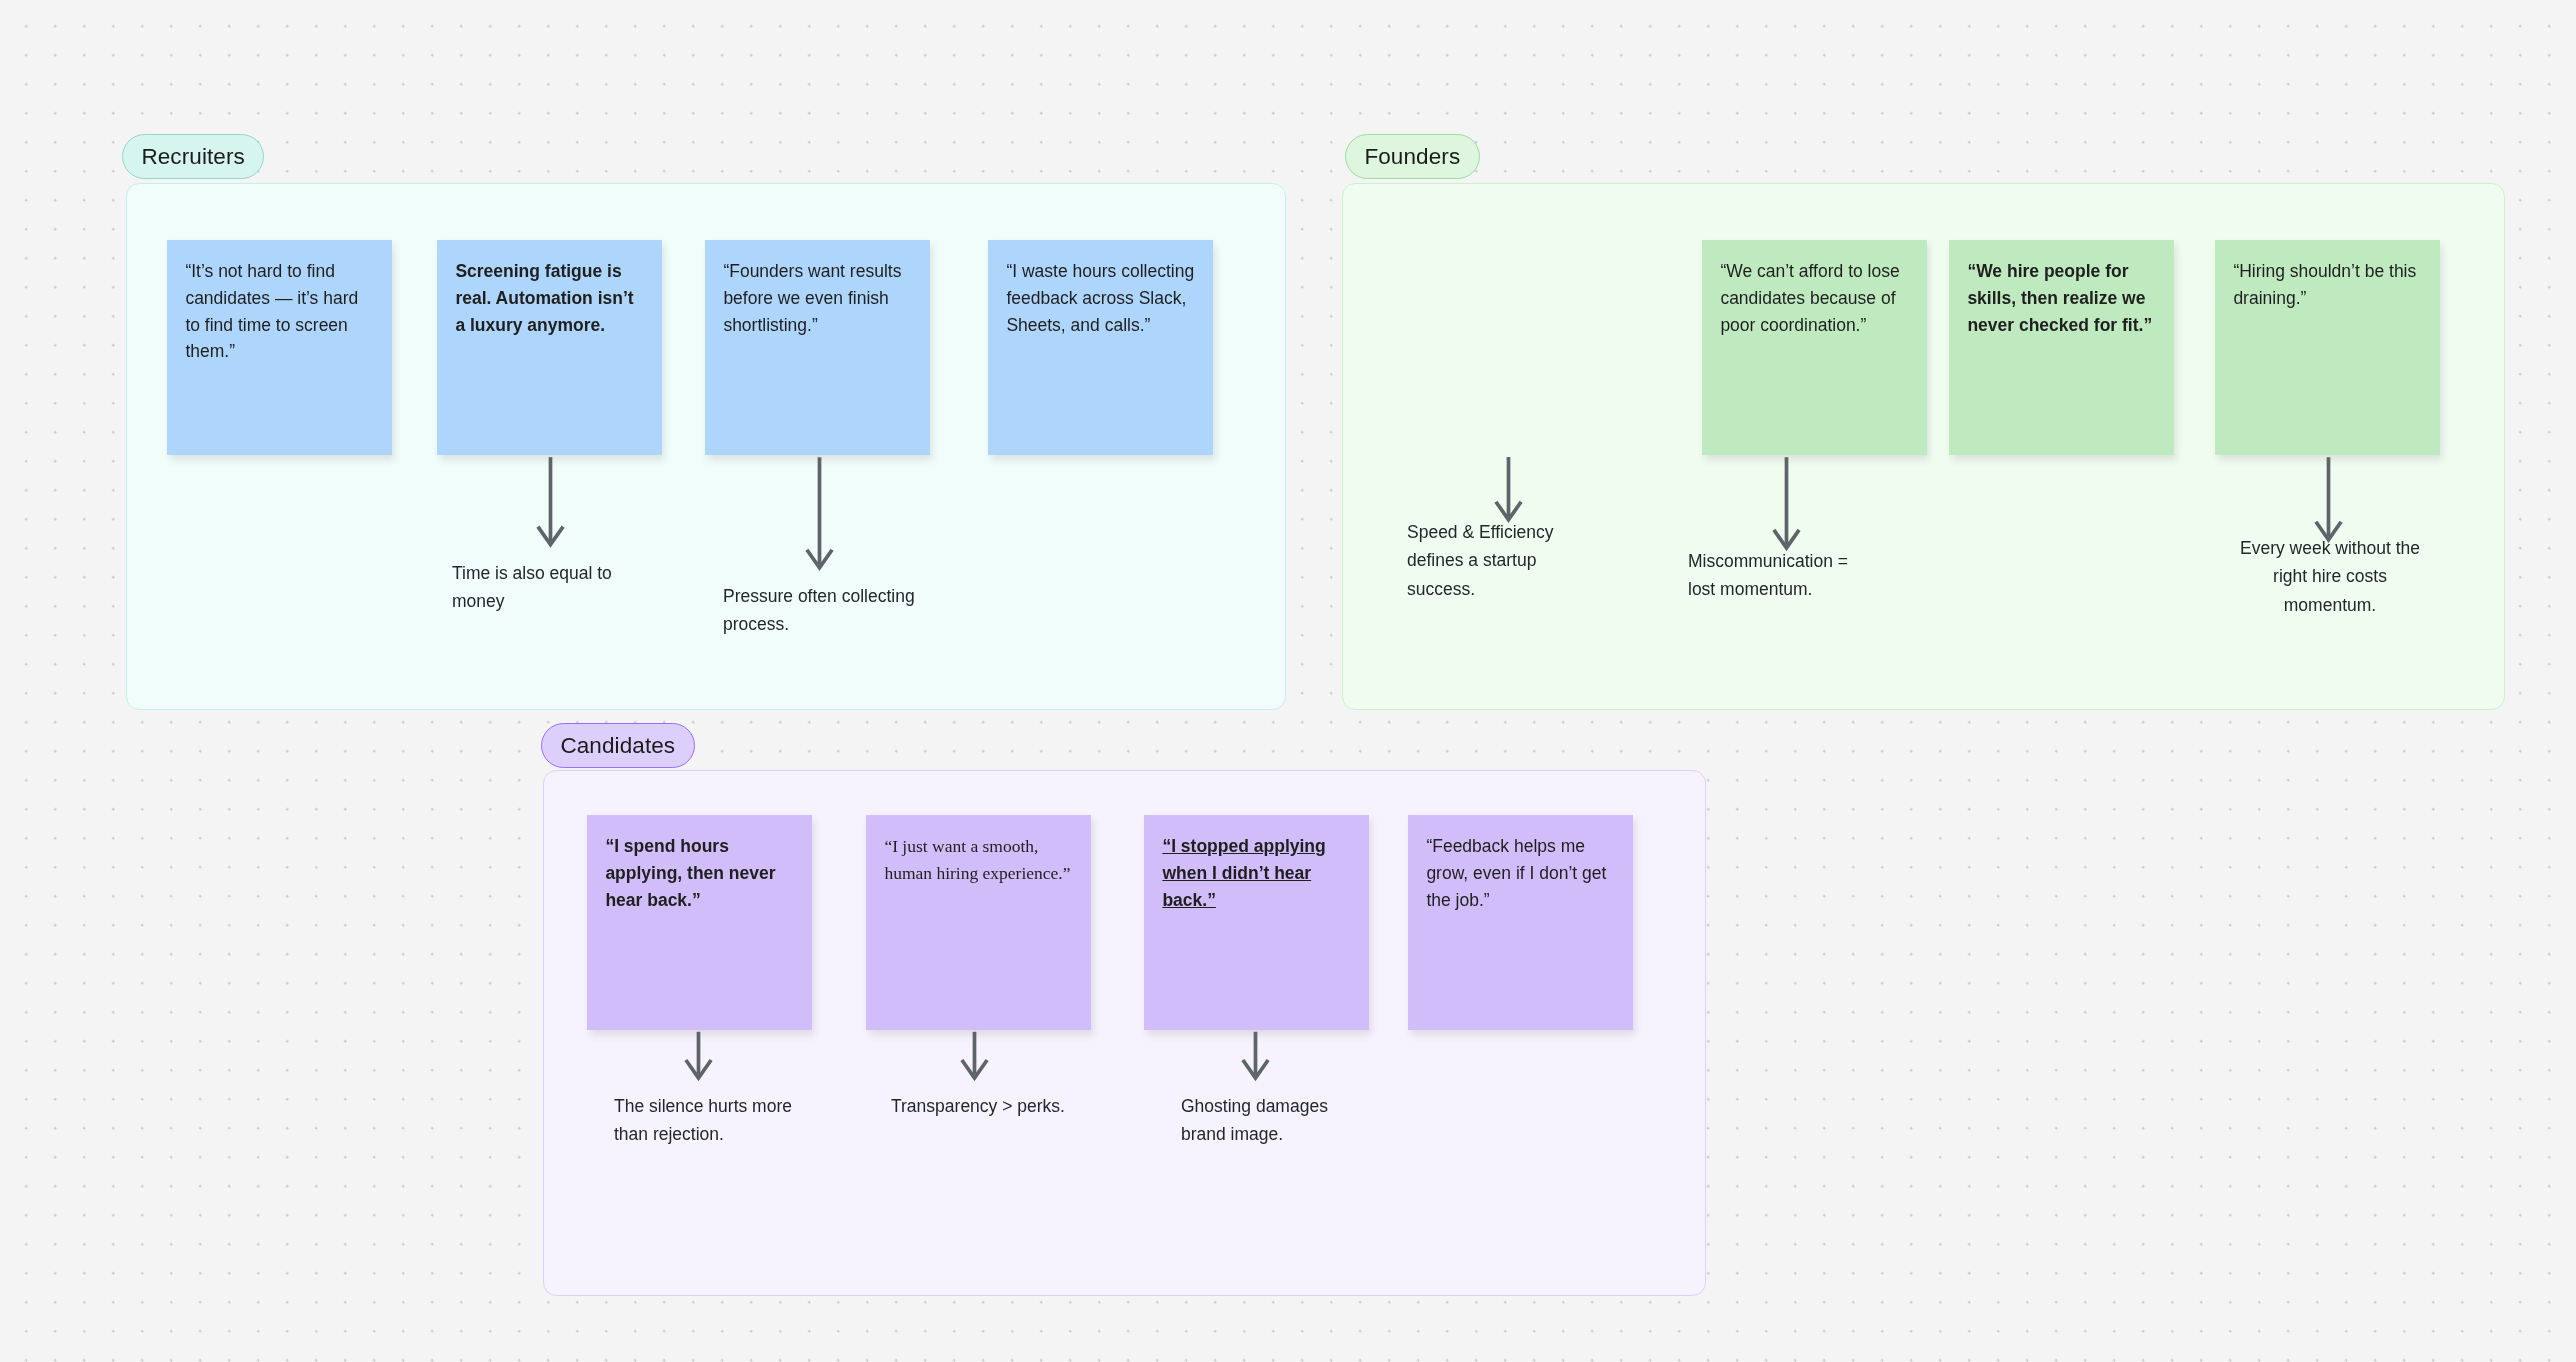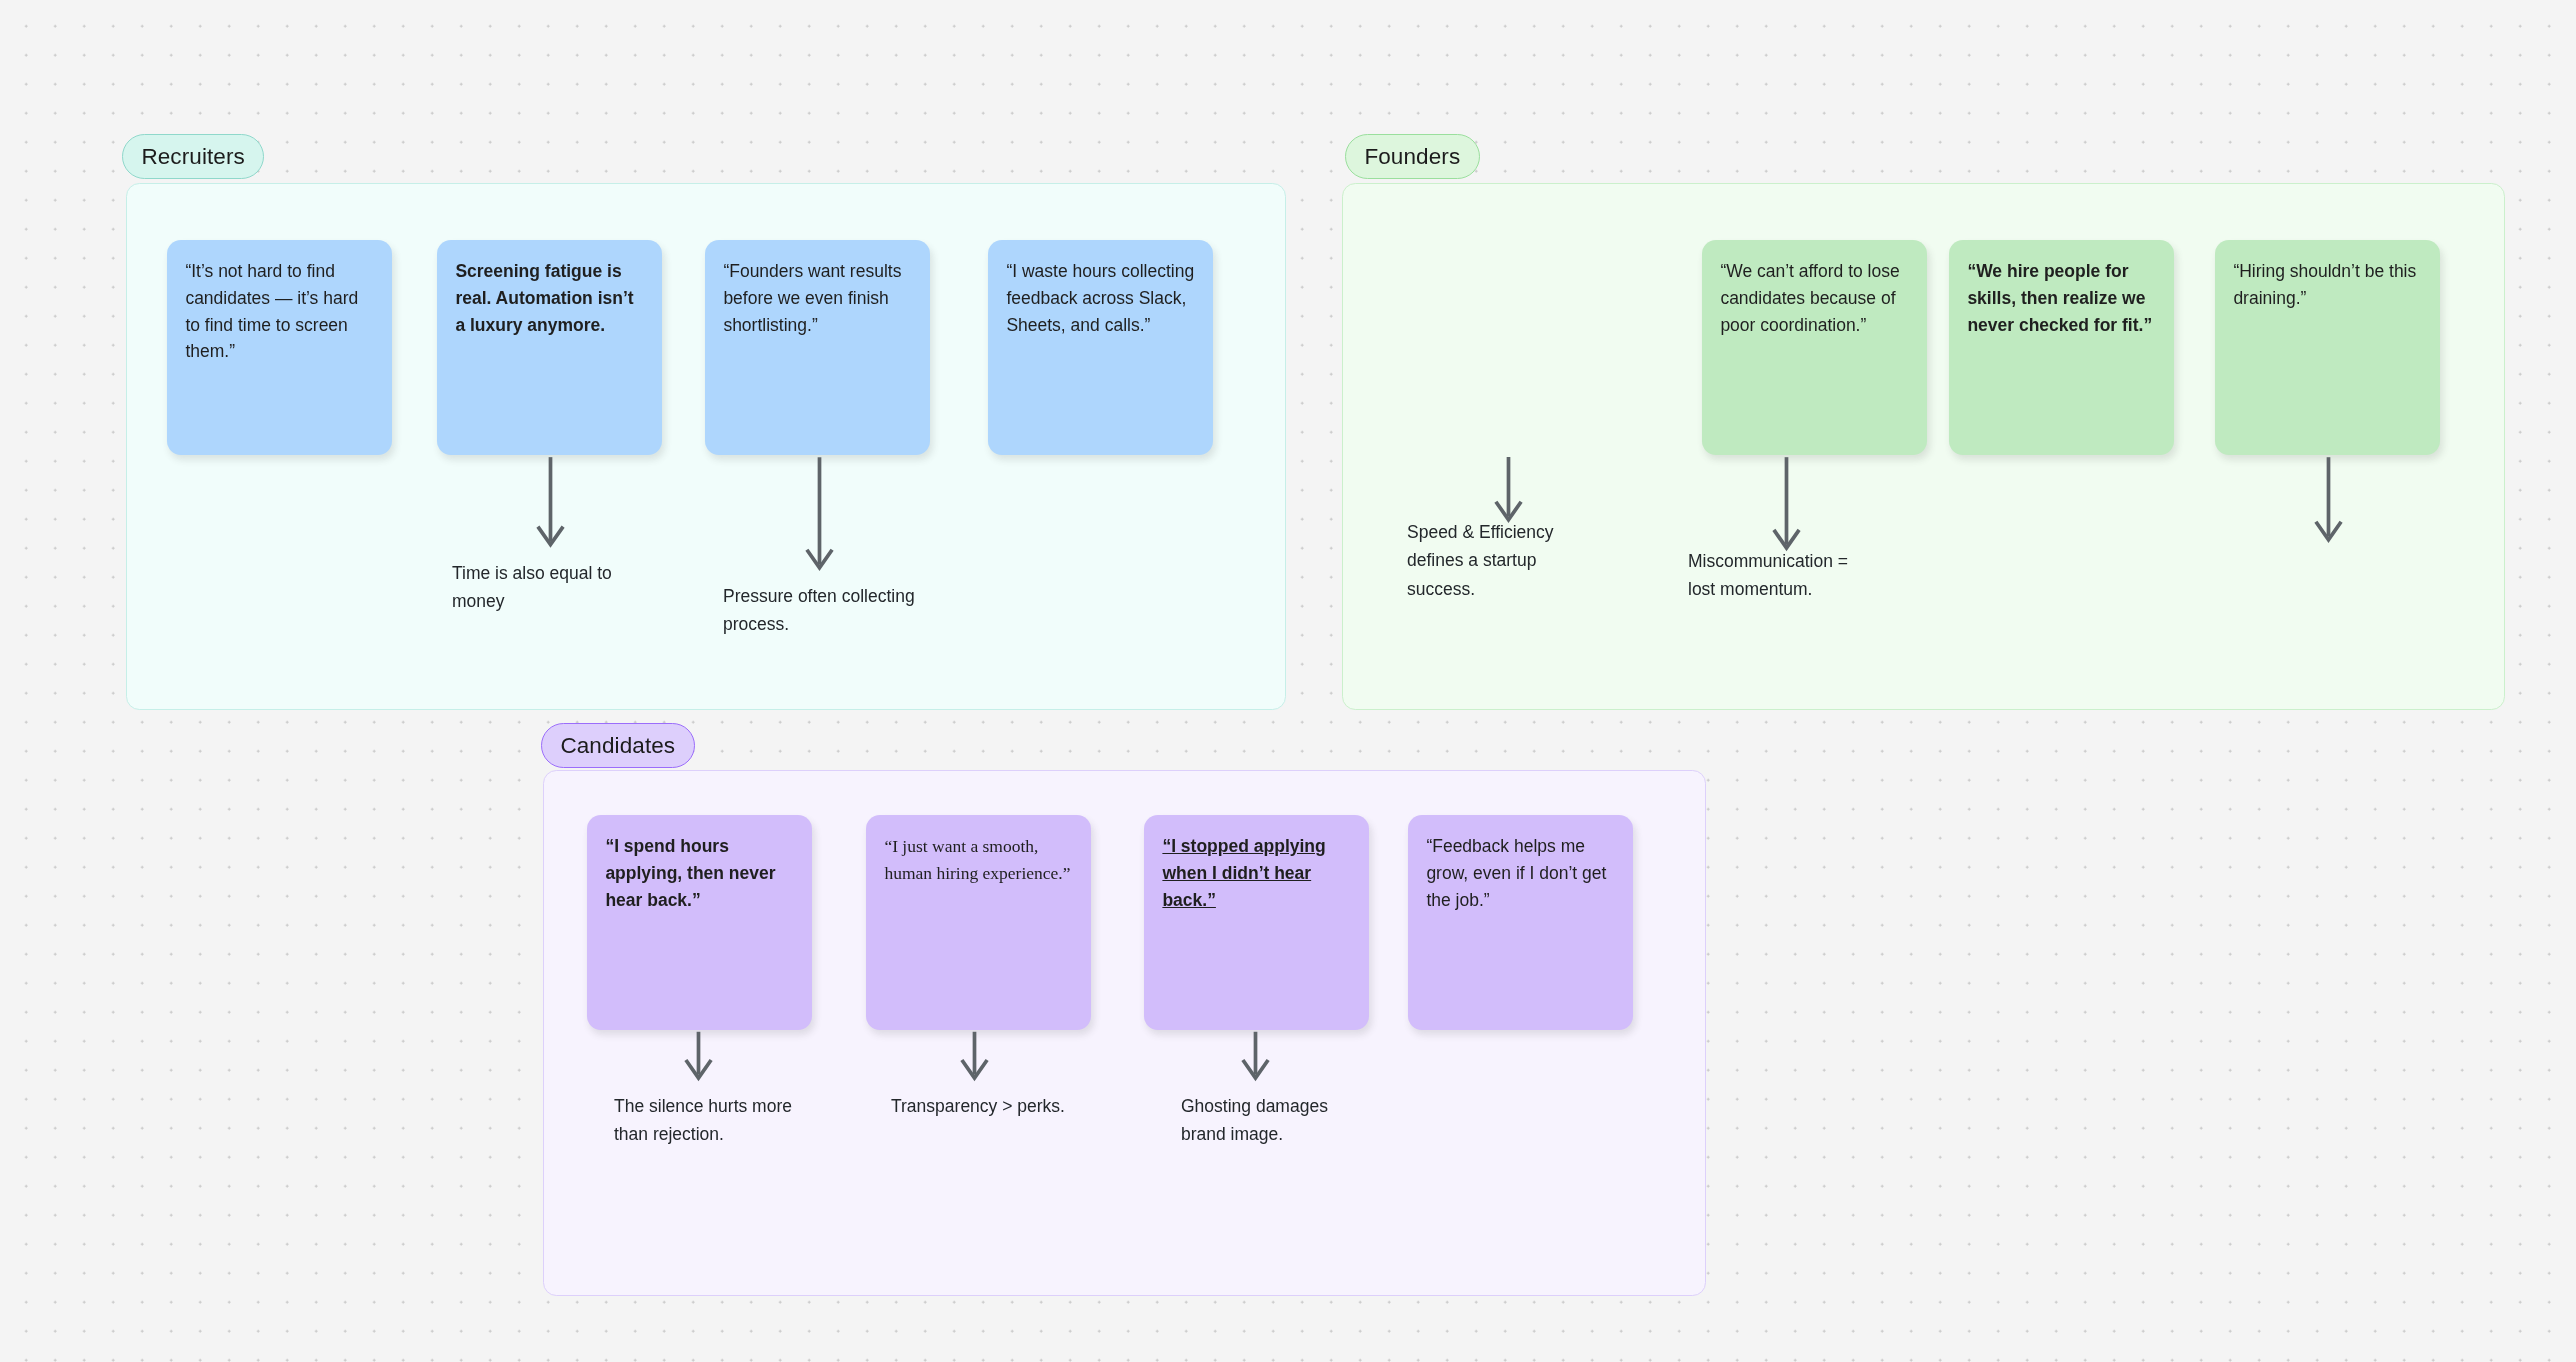--- a/index.html
+++ b/index.html
@@ -97,21 +97,20 @@
   
   .note {
     position: absolute;
     width: 225px;
     height: 215px;
     padding: 18.4px 18.4px 0 18.4px;
     font-size: 17.5px;
     line-height: 1.52;
     color: #1f1f1f;
     box-shadow: 2.5px 5px 7.5px rgba(60, 60, 60, 0.13);
-    border-radius: 14px;
   }
 
   .note.blue   { background: #aed6fd; }
   .note.green  { background: #bfeac0; }
   .note.purple { background: #d2bdfb; }
 
   .note.bold { font-weight: bold; }
 
   
   .arrow {
@@ -190,20 +189,21 @@
     <path d="M20 2 L20 108" stroke="#5e6469" stroke-width="4.5" fill="none"></path>
     <path d="M6 92 L20 112 L34 92" stroke="#5e6469" stroke-width="4.5" fill="none" stroke-linecap="square"></path>
   </svg>
   <svg class="arrow" style="left:2312px; top:455px;" width="33" height="96" viewBox="0 0 40 115">
     <path d="M20 2 L20 98" stroke="#5e6469" stroke-width="4.5" fill="none"></path>
     <path d="M6 82 L20 102 L34 82" stroke="#5e6469" stroke-width="4.5" fill="none" stroke-linecap="square"></path>
   </svg>
 
   <div class="caption" style="left:1407px; top:518px;">Speed &amp; Efficiency defines a startup success.</div>
   <div class="caption" style="left:1688px; top:547px;">Miscommunication = lost momentum.</div>
+  <div class="caption center" style="left:2234px; top:534px;">Every week without the right hire costs momentum.</div>
 
   <div class="section-pill pill-candidates">
     <span>Candidates</span>
   </div>
 
   <div class="frame frame-candidates"></div>
 
   <div class="note purple bold" style="left:587px; top:815px;">
     <span>“I spend hours applying, then never hear back.”</span>
   </div>

